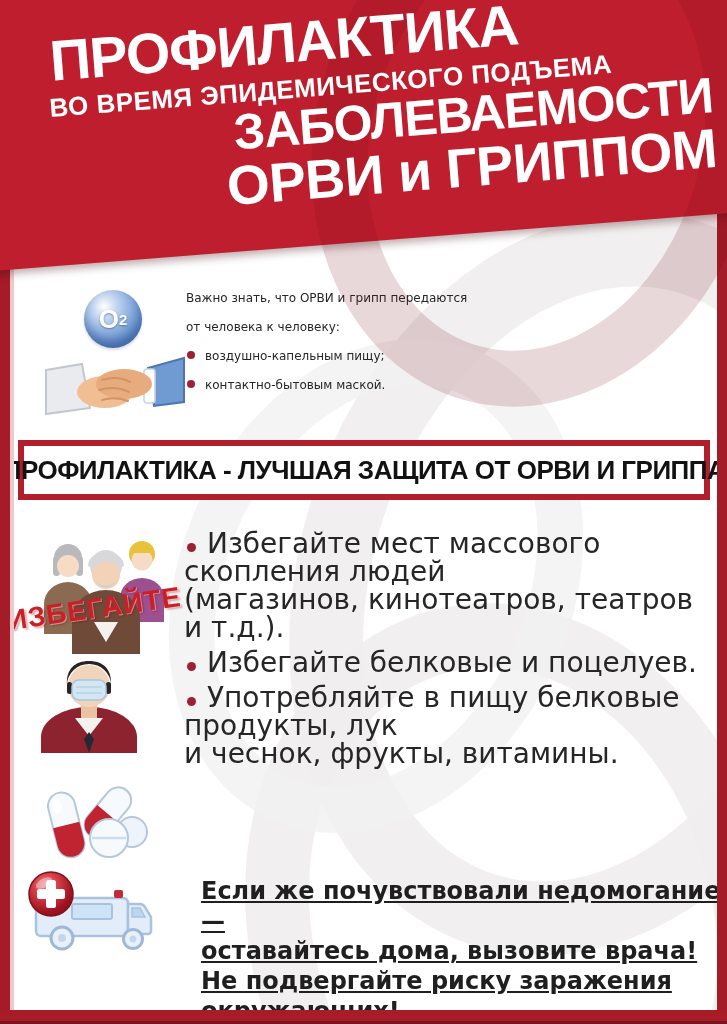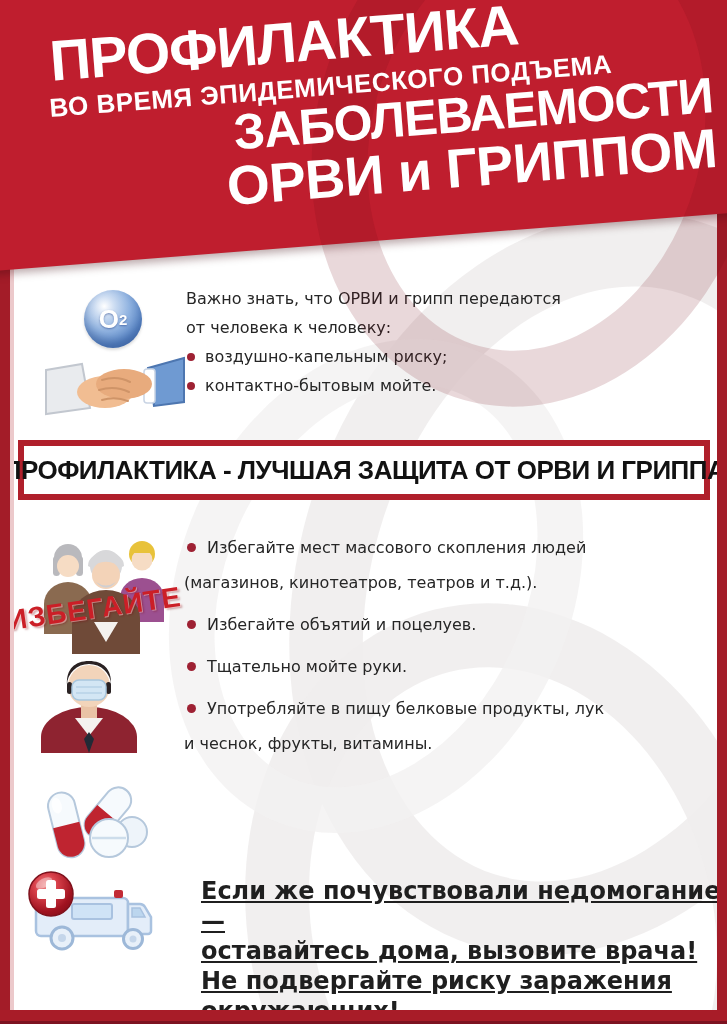--- a/index.html
+++ b/index.html
@@ -48,37 +48,37 @@
   .icon-crowd{left:24px;top:528px;}
   .icon-man{left:36px;top:656px;}
   .icon-pills{left:30px;top:776px;}
   .icon-ambulance{left:24px;top:868px;}
   .stamp{
     position:absolute;left:2px;top:593px;width:184px;z-index:2;transform:rotate(-8deg);
     color:#cb1f27;font-family:"Liberation Sans",sans-serif;font-weight:bold;font-size:28px;
     text-align:center;letter-spacing:1px;
     text-shadow:1px 1px 0 rgba(255,210,210,.55), 2px 2px 2px rgba(120,10,15,.35);
   }
-  .intro{position:absolute;left:186px;top:284px;width:495px;z-index:2;font-size:16px;line-height:29px;}
+  .intro{position:absolute;left:186px;top:284px;width:495px;z-index:2;font-size:12px;line-height:29px;}
   .lead{white-space:pre-line;}
   .dot{display:inline-block;width:9px;height:9px;border-radius:50%;background:#9e2133;margin:0 11px 1px 3px;}
   .dot-sm{width:8px;height:8px;margin:0 10px 1px 1px;}
   .tip-text{white-space:pre-line;}
   
   .banner{
     position:absolute;left:18px;top:440px;width:692px;height:60px;box-sizing:border-box;
     background:#fff;border:6px solid #b01f2b;z-index:2;
     display:flex;align-items:center;justify-content:center;
   }
   .banner-text{
     font-family:"Liberation Sans",sans-serif;font-weight:bold;font-size:26px;
     letter-spacing:-.5px;color:#121212;white-space:nowrap;
   }
   
-  .tips{position:absolute;left:184px;top:530px;width:534px;z-index:2;font-size:16px;line-height:35px;}
+  .tips{position:absolute;left:184px;top:530px;width:534px;z-index:2;font-size:28px;line-height:28px;}
   .tip{margin-bottom:7px;}
   
   .footer{
     position:absolute;left:201px;top:876px;width:525px;z-index:2;
     font-weight:bold;font-size:24px;line-height:30px;color:#1f1f1f;white-space:pre-line;text-decoration:underline;
   }
 </style>
 </head>
 <body>
 
@@ -190,41 +190,38 @@
       <rect x="22" y="12" width="10" height="28" rx="2.5" fill="#ffffff"></rect>
       <rect x="13" y="21" width="28" height="10" rx="2.5" fill="#ffffff"></rect>
       <ellipse cx="20" cy="15" rx="9" ry="4.5" fill="#ffffff" opacity=".4" transform="rotate(-28 20 15)"></ellipse>
     </g>
   </svg>
 
   <div class="intro">
     <div class="lead">Важно знать, что ОРВИ и грипп передаются
 от человека к человеку:</div>
     <div>
-      <span class="dot dot-sm"></span><span class="tip-text">воздушно-капельным риску;</span>
+      <span class="dot dot-sm"></span><span class="tip-text">воздушно-капельным пищу;</span>
     </div>
     <div>
-      <span class="dot dot-sm"></span><span class="tip-text">контактно-бытовым мойте.</span>
+      <span class="dot dot-sm"></span><span class="tip-text">контактно-бытовым маской.</span>
     </div>
   </div>
 
   <div class="banner">
     <span class="banner-text">ПРОФИЛАКТИКА - ЛУЧШАЯ ЗАЩИТА ОТ ОРВИ И ГРИППА</span>
   </div>
 
   <div class="tips">
     <div class="tip">
       <span class="dot"></span><span class="tip-text">Избегайте мест массового скопления людей
 (магазинов, кинотеатров, театров и т.д.).</span>
     </div>
     <div class="tip">
-      <span class="dot"></span><span class="tip-text">Избегайте объятий и поцелуев.</span>
-    </div>
-    <div class="tip">
-      <span class="dot"></span><span class="tip-text">Тщательно мойте руки.</span>
+      <span class="dot"></span><span class="tip-text">Избегайте белковые и поцелуев.</span>
     </div>
     <div class="tip">
       <span class="dot"></span><span class="tip-text">Употребляйте в пищу белковые продукты, лук
 и чеснок, фрукты, витамины.</span>
     </div>
   </div>
 
   <div class="footer">Если же почувствовали недомогание —
 оставайтесь дома, вызовите врача!
 Не подвергайте риску заражения

